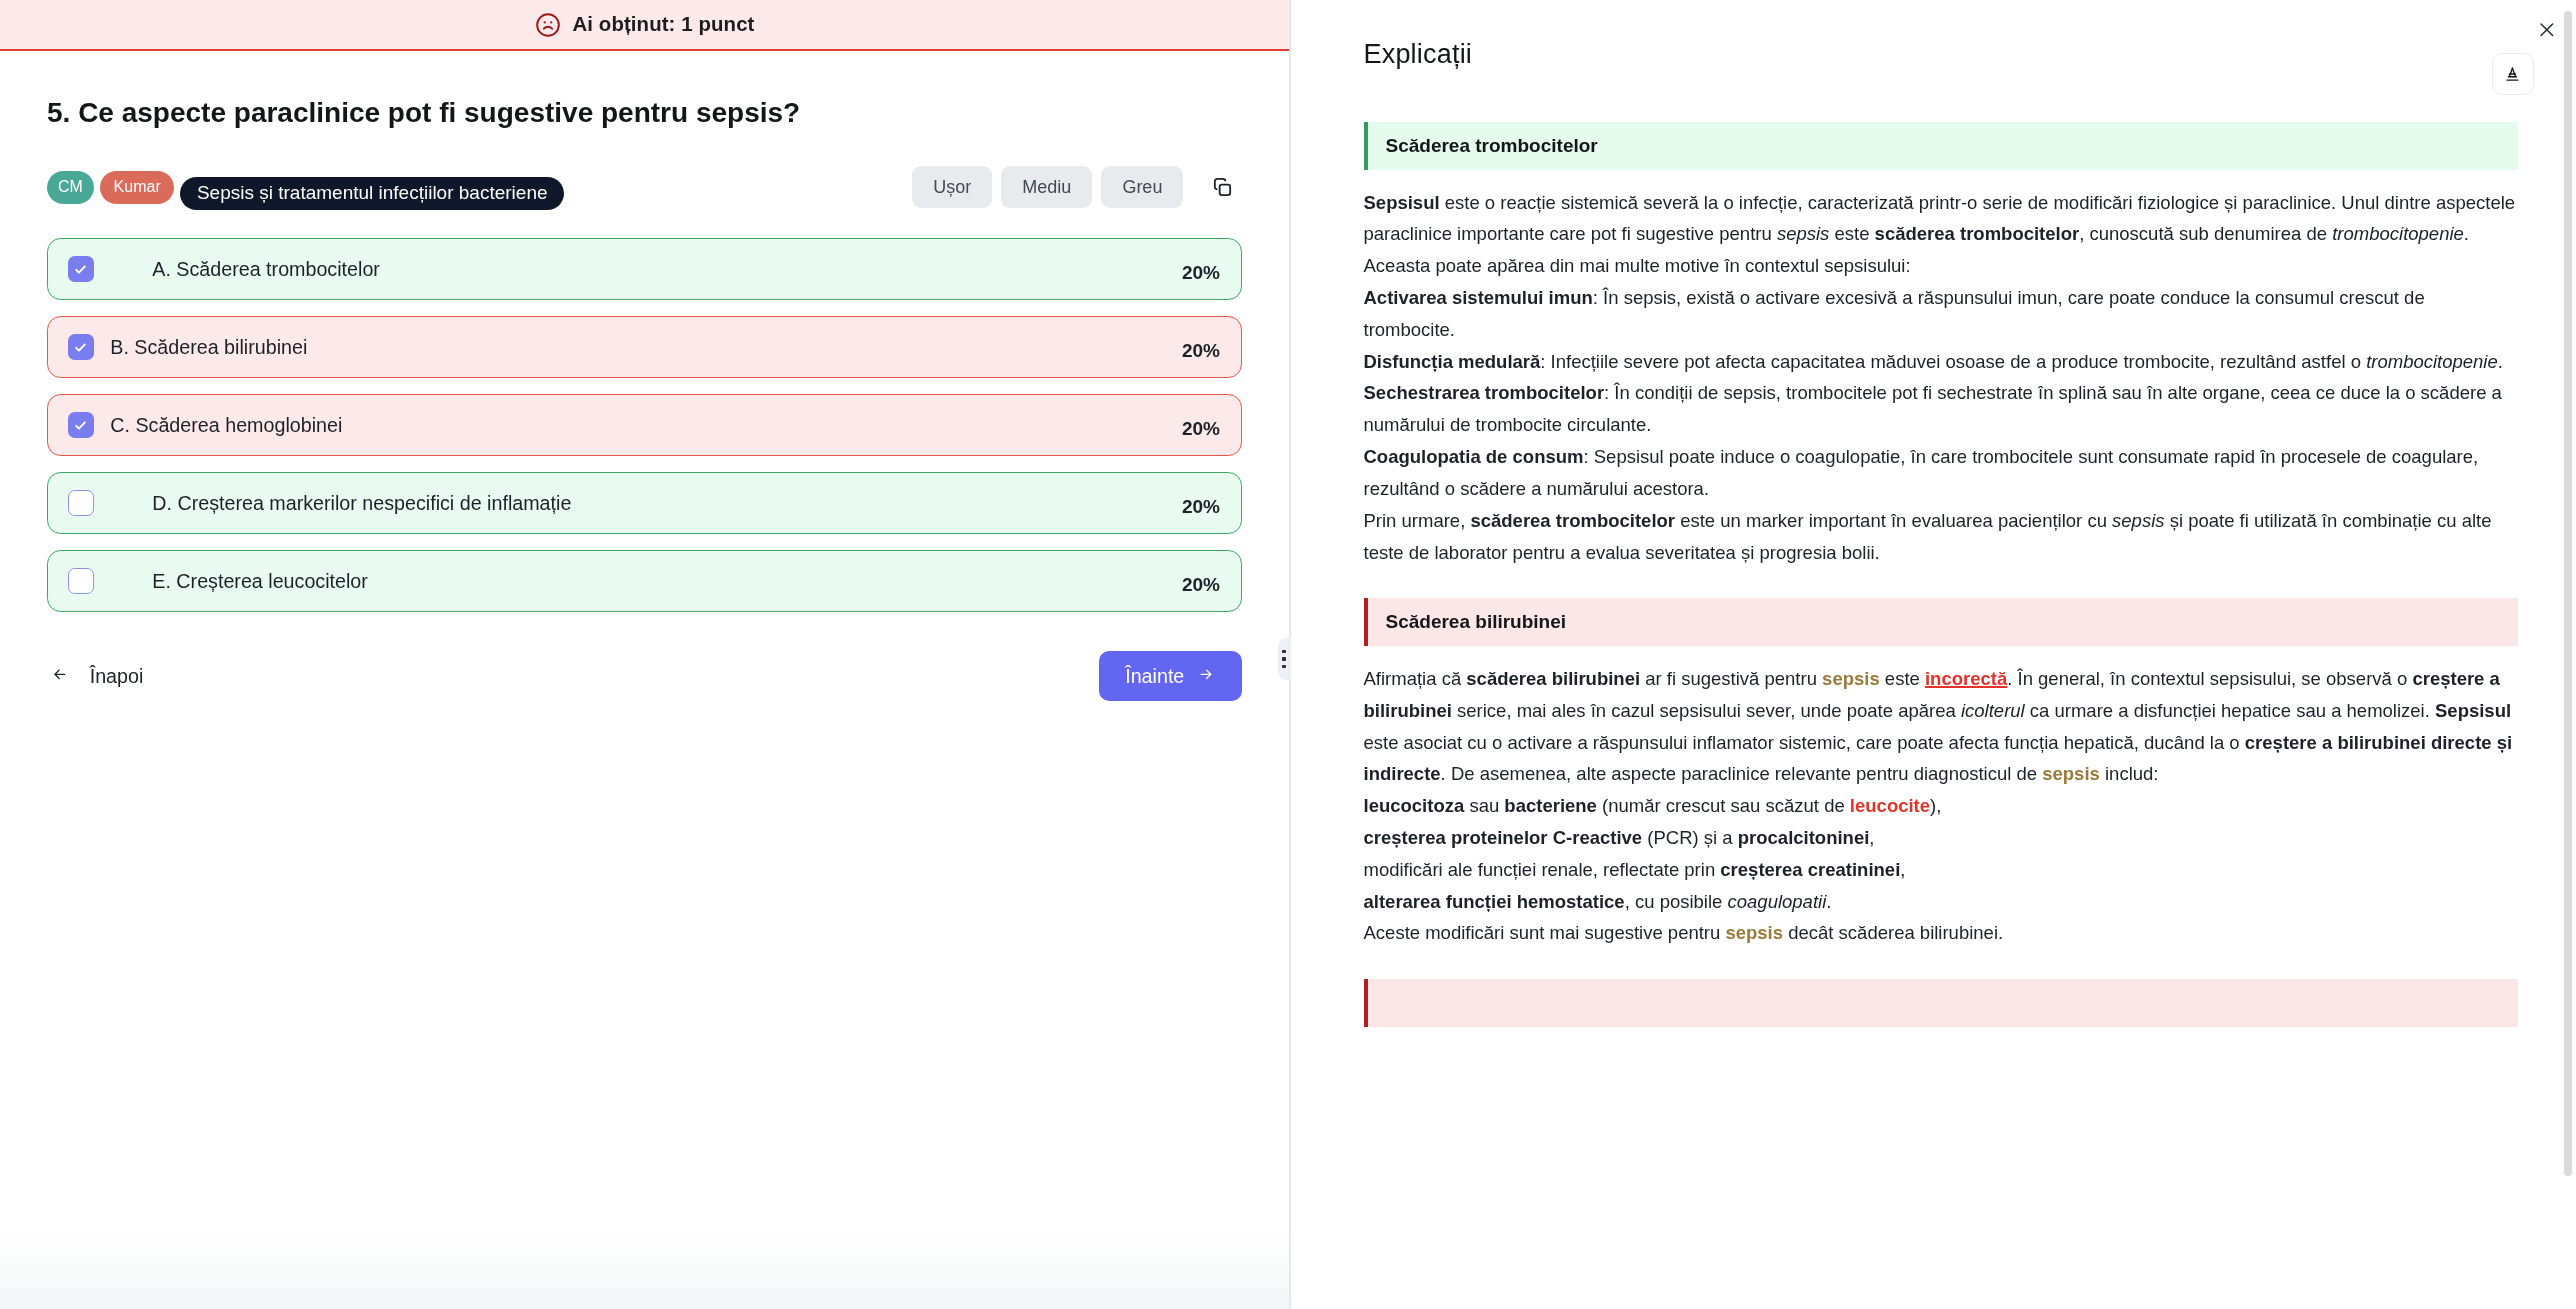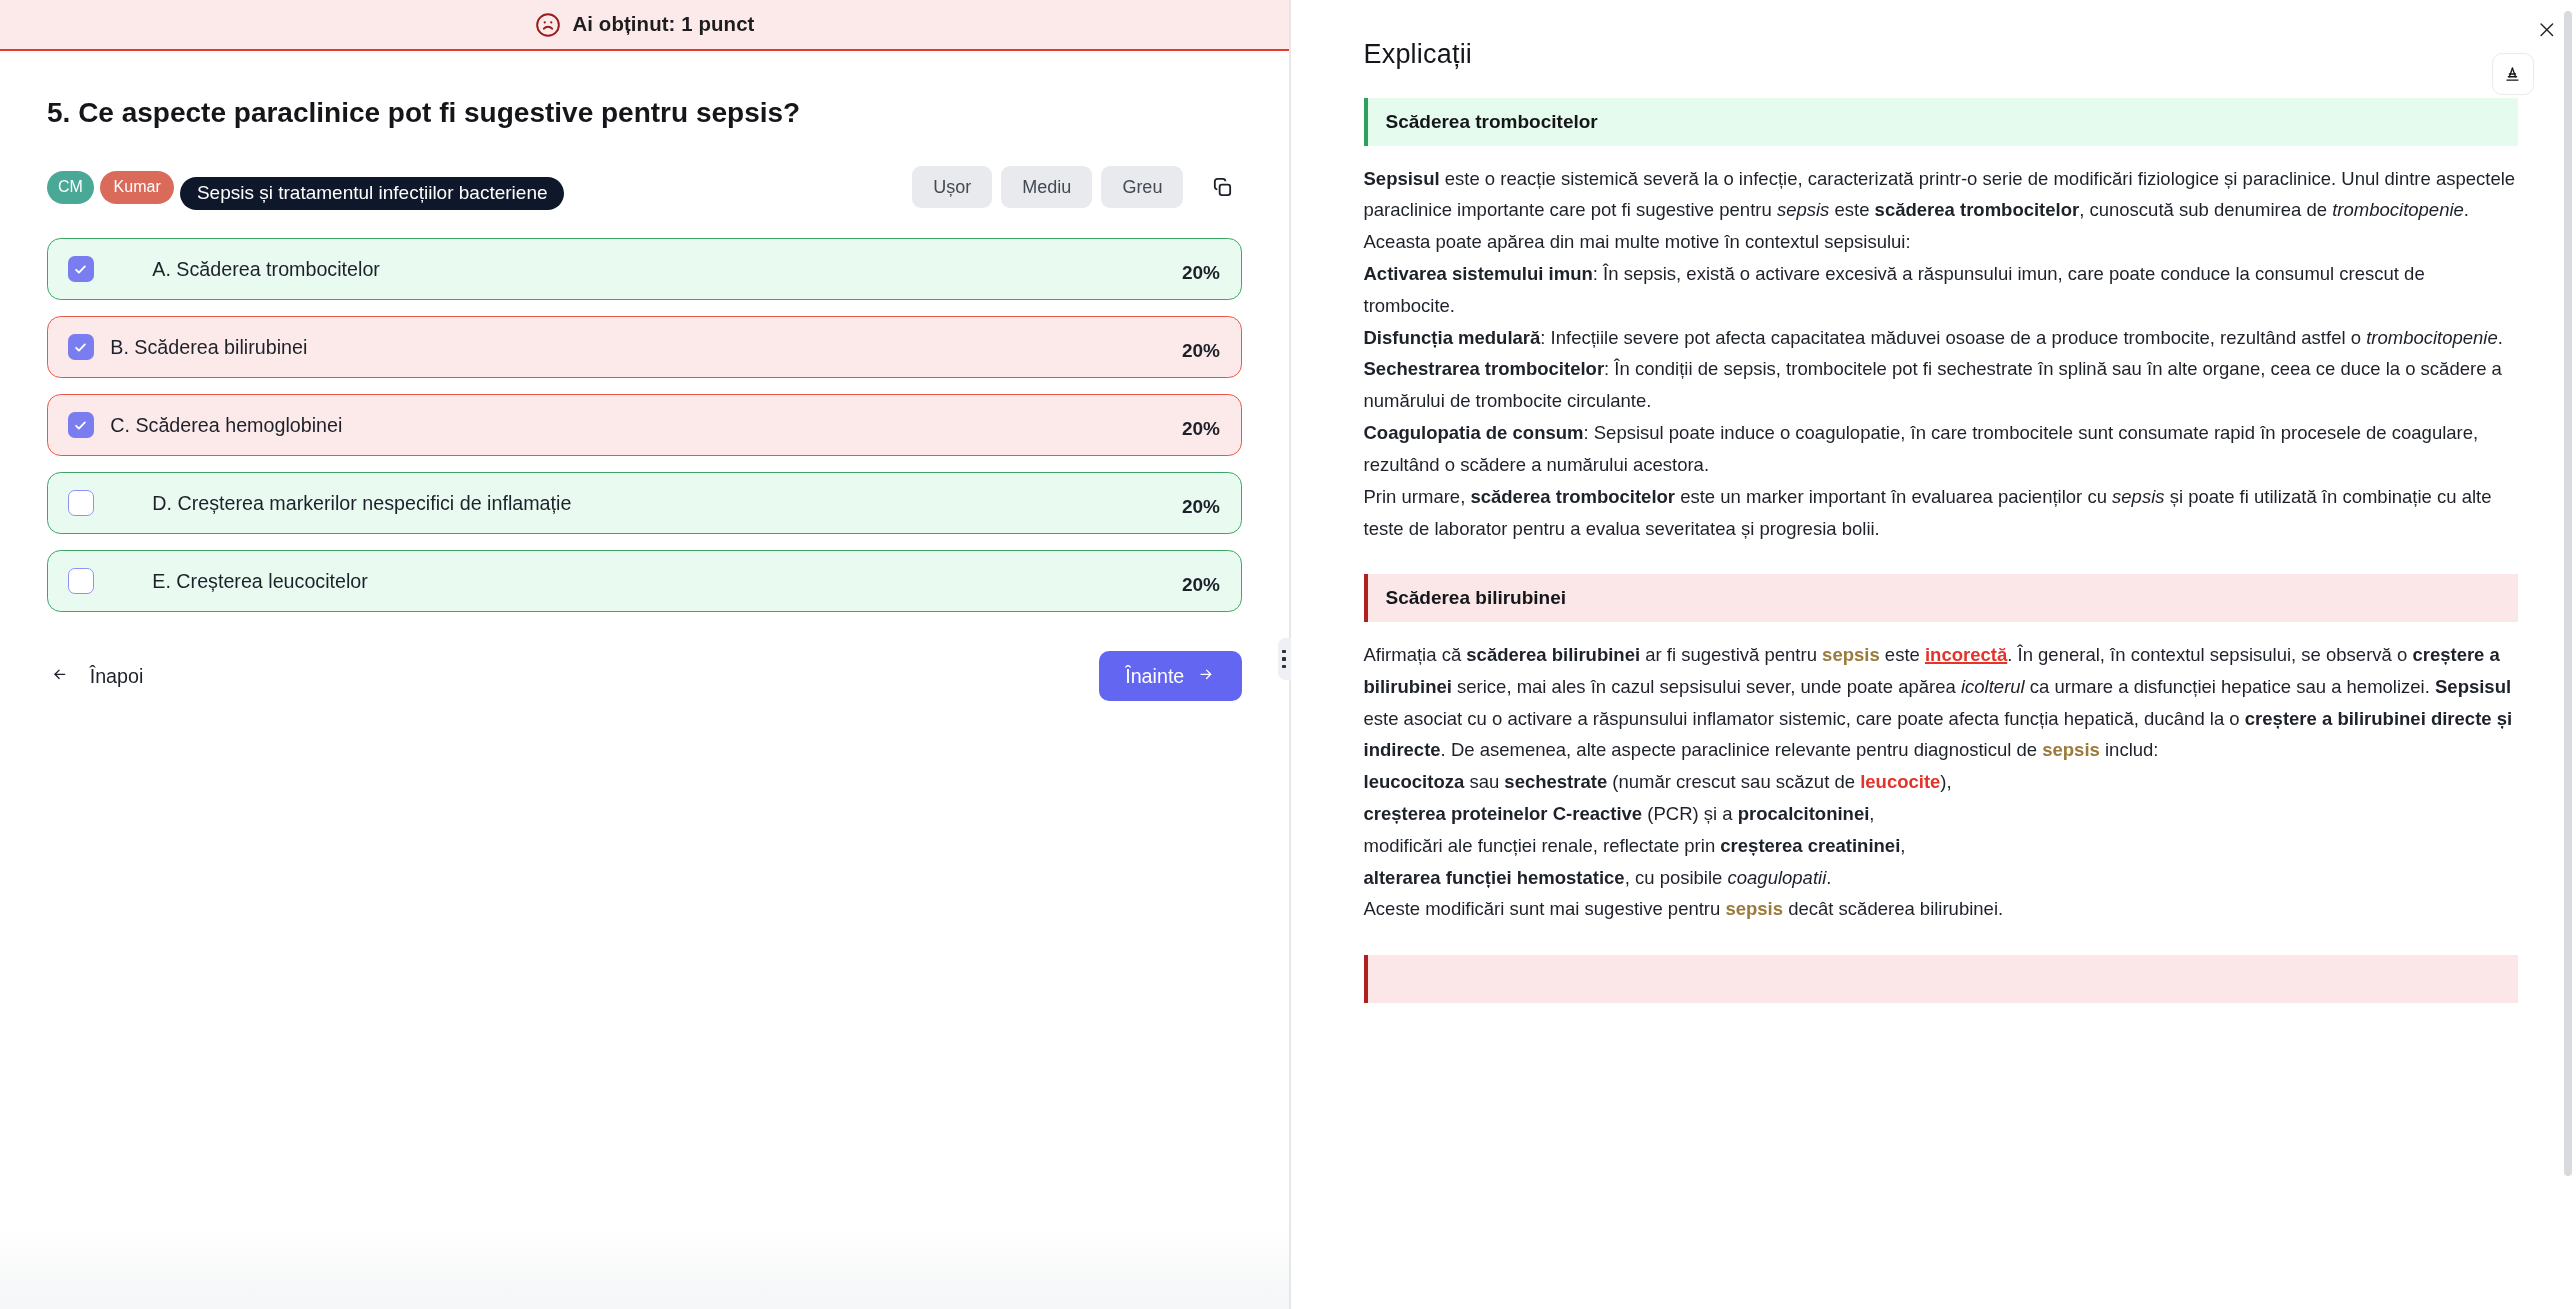--- a/index.html
+++ b/index.html
@@ -198,21 +198,21 @@
     background: #d8dade;
     border-radius: 4.5px;
   }
   .right-inner { padding: 39px 58px 0 73px; }
   .panel-title {
     font-size: 27px;
     color: #14161a;
     font-weight: normal;
     letter-spacing: 0.2px;
   }
-  .section { margin-top: 28px; }
+  .section { margin-top: 52px; }
   .section + .section { margin-top: 30px; }
   .sec-head {
     padding: 13px 0 13px 18px;
     font-size: 19px;
     font-weight: bold;
     color: #14161a;
   }
   .sec-head.green { background: #e4fbee; border-left: 4.5px solid #2f9e5e; }
   .sec-head.red   { background: #fbe7e7; border-left: 4.5px solid #b02020; }
   .sec-body { margin-top: 16.6px; }
@@ -385,21 +385,21 @@
           <p><b>Sechestrarea trombocitelor</b>: În condiții de sepsis, trombocitele pot fi sechestrate în splină sau în alte organe, ceea ce duce la o scădere a numărului de trombocite circulante.</p>
           <p><b>Coagulopatia de consum</b>: Sepsisul poate induce o coagulopatie, în care trombocitele sunt consumate rapid în procesele de coagulare, rezultând o scădere a numărului acestora.</p>
           <p>Prin urmare, <b>scăderea trombocitelor</b> este un marker important în evaluarea pacienților cu <i>sepsis</i> și poate fi utilizată în combinație cu alte teste de laborator pentru a evalua severitatea și progresia bolii.</p>
         </div>
       </div>
 
       <div class="section">
         <div class="sec-head red">Scăderea bilirubinei</div>
         <div class="sec-body">
           <p>Afirmația că <b>scăderea bilirubinei</b> ar fi sugestivă pentru <span class="hl-sepsis">sepsis</span> este <span class="hl-wrong">incorectă</span>. În general, în contextul sepsisului, se observă o <b>creștere a bilirubinei</b> serice, mai ales în cazul sepsisului sever, unde poate apărea <i>icolterul</i> ca urmare a disfuncției hepatice sau a hemolizei. <b>Sepsisul</b> este asociat cu o activare a răspunsului inflamator sistemic, care poate afecta funcția hepatică, ducând la o <b>creștere a bilirubinei directe și indirecte</b>. De asemenea, alte aspecte paraclinice relevante pentru diagnosticul de <span class="hl-sepsis">sepsis</span> includ:</p>
-          <p><b>leucocitoza</b> sau <b>sechestrate</b> (număr crescut sau scăzut de <span class="hl-red">leucocite</span>),</p>
+          <p><b>leucocitoza</b> sau <b>bacteriene</b> (număr crescut sau scăzut de <span class="hl-red">leucocite</span>),</p>
           <p><b>creșterea proteinelor C-reactive</b> (PCR) și a <b>procalcitoninei</b>,</p>
           <p>modificări ale funcției renale, reflectate prin <b>creșterea creatininei</b>,</p>
           <p><b>alterarea funcției hemostatice</b>, cu posibile <i>coagulopatii</i>.</p>
           <p>Aceste modificări sunt mai sugestive pentru <span class="hl-sepsis">sepsis</span> decât scăderea bilirubinei.</p>
         </div>
       </div>
 
       <div class="section">
         <div class="sec-head red">&nbsp;</div>
       </div>

